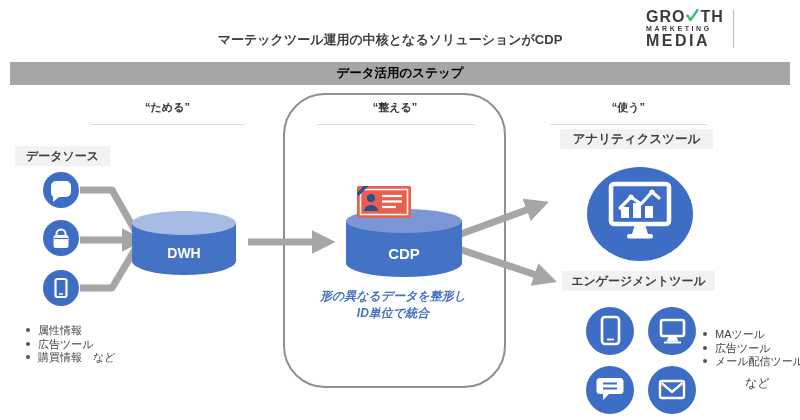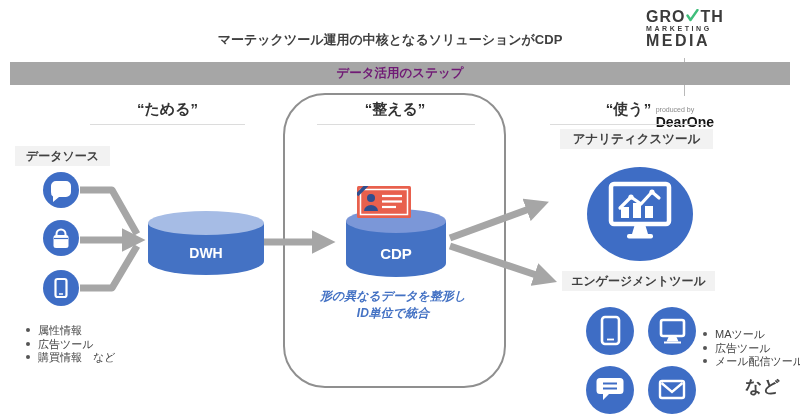--- a/index.html
+++ b/index.html
@@ -5,35 +5,35 @@
   :root{
     --blue:#3E6DC5; --cyl-blue:#4472C4; --cyl-top-light:#A6BCE5; --cyl-top-mid:#7B97D8;
     --arrow-gray:#A6A6A6; --band-gray:#A6A6A6; --badge-bg:#F2F2F2; --text-dark:#404040;
     --logo-green:#3FBE7B; --card-red:#E8604D; --card-navy:#2E4E8F;
   }
   html,body{margin:0;padding:0;background:#fff;}
   body{font-family:"Liberation Sans","DejaVu Sans",sans-serif;}
   #canvas{position:relative;width:800px;height:420px;background:#fff;overflow:hidden;}
 
   
-  .logo{position:absolute;left:646px;top:9px;display:flex;align-items:center;gap:9px;flex-direction:column;}
+  .logo{position:absolute;left:646px;top:9px;display:flex;align-items:center;gap:9px;}
   .gmm{display:flex;flex-direction:column;color:#3b3b3b;}
   .gmm-l1{font-size:16px;font-weight:bold;letter-spacing:1px;line-height:15px;display:flex;align-items:center;}
   .gmm-l1 svg{margin:0 1px 2px 1px;}
   .gmm-l2{font-size:7px;letter-spacing:2.6px;line-height:9px;font-weight:600;}
   .gmm-l3{font-size:16px;letter-spacing:2.5px;line-height:16px;font-weight:600;}
   .logo-divider{width:1px;height:38px;background:#b9b9b9;}
   .dearone{display:flex;flex-direction:column;justify-content:center;}
   .produced-by{font-size:7px;color:#8a8a8a;line-height:10px;}
   .brand{font-size:14px;font-weight:bold;color:#151515;line-height:15px;}
 
   .title{position:absolute;left:0;top:31px;width:780px;text-align:center;font-size:13px;font-weight:bold;color:var(--text-dark);}
-  .band{position:absolute;left:10px;top:62px;width:780px;height:23px;background:var(--band-gray);color:#701a75;font-size:12.5px;font-weight:bold;text-align:center;line-height:23px;}
-
-  .section-header{position:absolute;font-size:15px;font-weight:bold;color:#333;text-align:center;}
+  .band{position:absolute;left:10px;top:62px;width:780px;height:23px;background:var(--band-gray);color:#000000;font-size:12.5px;font-weight:bold;text-align:center;line-height:23px;}
+
+  .section-header{position:absolute;font-size:11px;font-weight:bold;color:#333;text-align:center;}
   .underline{position:absolute;height:1px;background:#dcdcdc;}
 
   .round-rect{position:absolute;left:283px;top:93px;width:219px;height:291px;border:2px solid #8f8f8f;border-radius:42px;background:transparent;}
 
   .badge{position:absolute;background:var(--badge-bg);color:var(--text-dark);font-size:12px;font-weight:600;text-align:center;height:20px;line-height:20px;}
 
   .circle{position:absolute;border-radius:50%;background:var(--blue);display:flex;align-items:center;justify-content:center;}
   .circle-sm{width:36px;height:36px;}
   .circle-md{width:48px;height:48px;}
   .ellipse-lg{position:absolute;left:587px;top:167px;width:106px;height:94px;border-radius:50%;background:var(--blue);display:flex;align-items:center;justify-content:center;}
@@ -41,21 +41,21 @@
   .cylinder{position:absolute;}
   .cyl-top{position:absolute;left:0;right:0;top:0;height:24px;border-radius:50%;z-index:2;}
   .cyl-body{position:absolute;left:0;right:0;top:12px;bottom:0;background:var(--cyl-blue);border-radius:0 0 50% 50%/0 0 14px 14px;}
   .cyl-label{position:absolute;left:0;right:0;top:22px;bottom:2px;display:flex;align-items:center;justify-content:center;color:#fff;font-weight:bold;z-index:3;}
 
   .caption{position:absolute;left:293px;top:288px;width:200px;text-align:center;color:var(--cyl-blue);font-size:12px;font-weight:bold;line-height:17px;font-style:italic;}
 
   ul.bullets{position:absolute;margin:0;padding:0;list-style:none;}
   ul.bullets li{font-size:11px;color:#444;line-height:13.5px;white-space:nowrap;}
   ul.bullets li::before{content:"";display:inline-block;width:4px;height:4px;border-radius:50%;background:#555;margin-right:8px;vertical-align:2px;}
-  .etc-note{position:absolute;font-size:17px;color:#444;font-weight:700;}
+  .etc-note{position:absolute;font-size:12px;color:#444;font-weight:400;}
 
   .arrow-layer{position:absolute;left:0;top:0;z-index:1;pointer-events:none;}
   .above{z-index:2;}
   .rect-layer{z-index:0;}
   .id-card{position:absolute;left:357px;top:186px;z-index:4;}
 </style>
 </head>
 <body>
 
 <div id="canvas">
@@ -66,24 +66,20 @@
         <span>GRO</span>
         <svg width="13" height="13" viewBox="0 0 13 13">
           <polyline points="1.5,6.5 4.5,11 11.5,1" fill="none" stroke="#3FBE7B" stroke-width="2.4" stroke-linecap="round" stroke-linejoin="round"></polyline>
         </svg>
         <span>TH</span>
       </div>
       <div class="gmm-l2">MARKETING</div>
       <div class="gmm-l3">MEDIA</div>
     </div>
     <div class="logo-divider"></div>
-    <div class="dearone">
-      <span class="produced-by">produced by</span>
-      <span class="brand">DearOne</span>
-    </div>
   </div>
 
   <div class="title">マーテックツール運用の中核となるソリューションがCDP</div>
   <div class="band">データ活用のステップ</div>
 
   <div class="round-rect rect-layer"></div>
 
   <svg class="arrow-layer" width="800" height="420" viewBox="0 0 800 420">
     <defs>
       <marker id="ah" viewBox="0 0 10 10" refX="6" refY="5" markerWidth="3.4" markerHeight="3.4" orient="auto">
@@ -127,27 +123,27 @@
       <line x1="16" y1="24" x2="20" y2="24" stroke="#fff" stroke-width="1.5"></line>
     </svg>
   </div>
 
   <ul class="bullets above" style="left:26px;top:324px;">
     <li>属性情報</li>
     <li>広告ツール</li>
     <li>購買情報　など</li>
   </ul>
 
-  <div class="cylinder above" style="left:148px;top:211px;width:116px;height:64px;">
+  <div class="cylinder above" style="left:132px;top:211px;width:104px;height:64px;">
     <div class="cyl-body"></div>
     <div class="cyl-top" style="background:var(--cyl-top-light);"></div>
     <div class="cyl-label" style="font-size:14px;">DWH</div>
   </div>
 
-  <div class="cylinder above" style="left:346px;top:209px;width:100px;height:68px;">
+  <div class="cylinder above" style="left:346px;top:209px;width:116px;height:68px;">
     <div class="cyl-body"></div>
     <div class="cyl-top" style="background:var(--cyl-top-mid);"></div>
     <div class="cyl-label" style="font-size:15px;">CDP</div>
   </div>
 
   <svg class="id-card" width="54" height="32" viewBox="0 0 54 32">
     <rect x="0" y="0" width="54" height="32" rx="1.5" fill="#E8604D"></rect>
     <rect x="3.5" y="3.5" width="47" height="25" fill="none" stroke="#fff" stroke-width="1.5"></rect>
     <line x1="0" y1="9" x2="10" y2="-1" stroke="#2E4E8F" stroke-width="3.5"></line>
     <circle cx="14" cy="12" r="4" fill="#2E4E8F"></circle>

